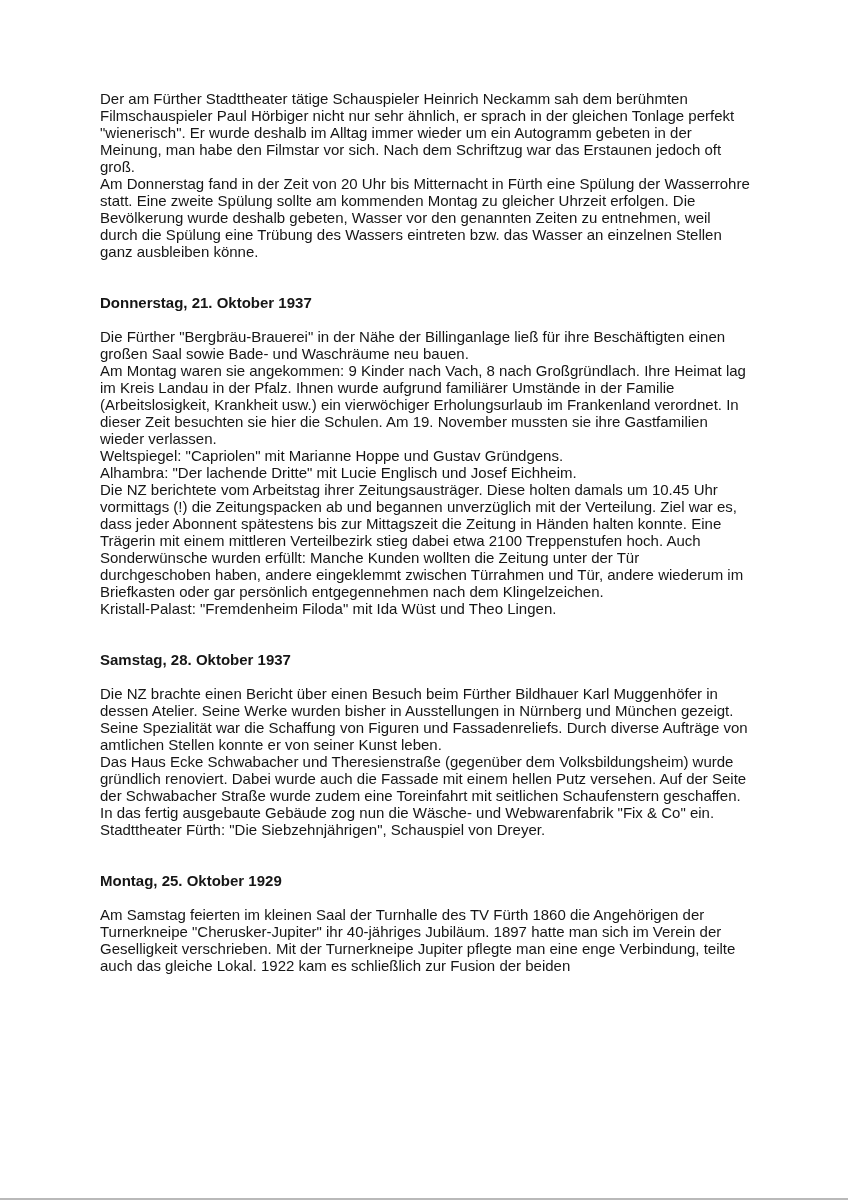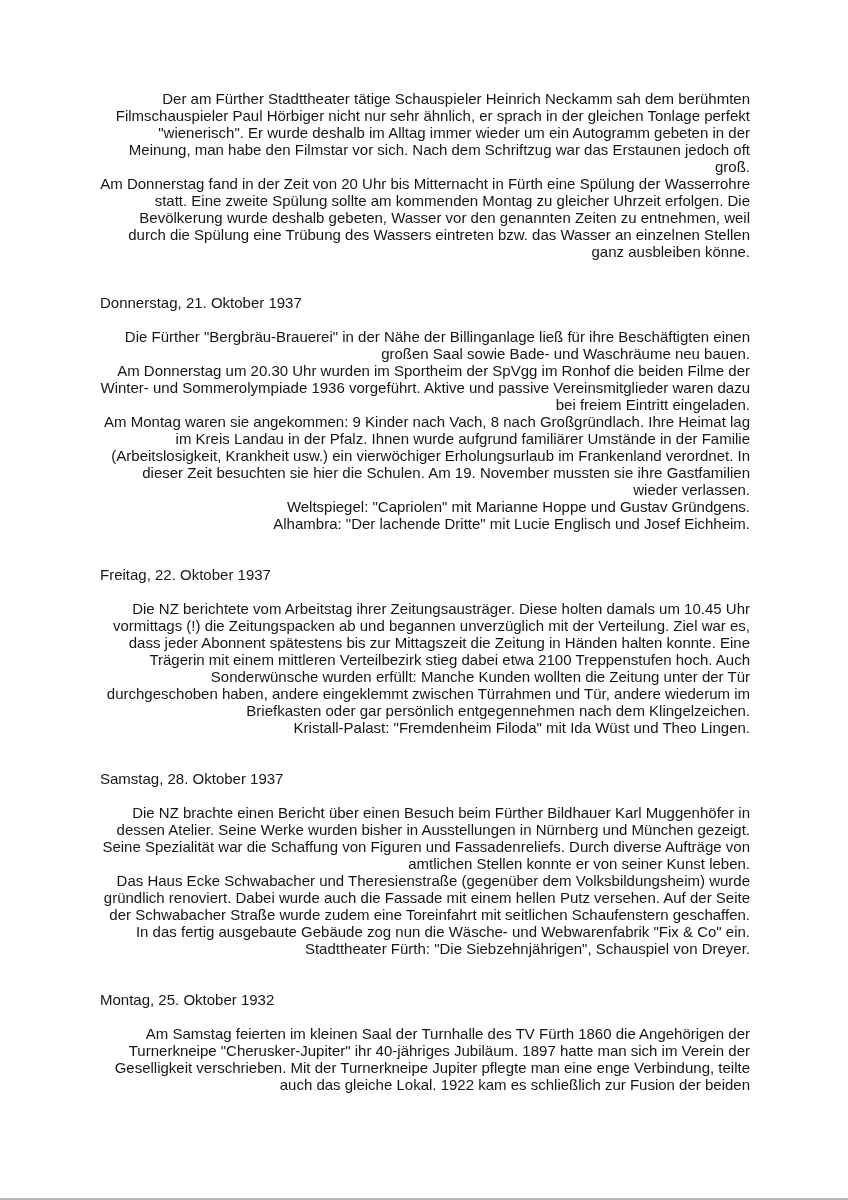--- a/index.html
+++ b/index.html
@@ -28,44 +28,42 @@
     position: absolute;
     left: 100px;
     top: 90px;
     width: 650px;
     font-size: 15px;
     line-height: 17px;
     letter-spacing: 0;
   }
   .para {
     margin: 0;
-    text-align: right;
+    text-align: left;
   }
   .heading {
-    font-weight: normal;
+    font-weight: bold;
     margin: 34px 0 17px 0;
   }
 </style>
 </head>
 <body>
 
 <div class="page">
   <div class="content">
       <div class="para">Der am Fürther Stadttheater tätige Schauspieler Heinrich Neckamm sah dem berühmten Filmschauspieler Paul Hörbiger nicht nur sehr ähnlich, er sprach in der gleichen Tonlage perfekt "wienerisch". Er wurde deshalb im Alltag immer wieder um ein Autogramm gebeten in der Meinung, man habe den Filmstar vor sich. Nach dem Schriftzug war das Erstaunen jedoch oft groß.</div>
       <div class="para">Am Donnerstag fand in der Zeit von 20 Uhr bis Mitternacht in Fürth eine Spülung der Wasserrohre statt. Eine zweite Spülung sollte am kommenden Montag zu gleicher Uhrzeit erfolgen. Die Bevölkerung wurde deshalb gebeten, Wasser vor den genannten Zeiten zu entnehmen, weil durch die Spülung eine Trübung des Wassers eintreten bzw. das Wasser an einzelnen Stellen ganz ausbleiben könne.</div>
       <div class="heading">Donnerstag, 21. Oktober 1937</div>
       <div class="para">Die Fürther "Bergbräu-Brauerei" in der Nähe der Billinganlage ließ für ihre Beschäftigten einen großen Saal sowie Bade- und Waschräume neu bauen.</div>
-      <div class="para">Am Donnerstag um 20.30 Uhr wurden im Sportheim der SpVgg im Ronhof die beiden Filme der Winter- und Sommerolympiade 1936 vorgeführt. Aktive und passive Vereinsmitglieder waren dazu bei freiem Eintritt eingeladen.</div>
       <div class="para">Am Montag waren sie angekommen: 9 Kinder nach Vach, 8 nach Großgründlach. Ihre Heimat lag im Kreis Landau in der Pfalz. Ihnen wurde aufgrund familiärer Umstände in der Familie (Arbeitslosigkeit, Krankheit usw.) ein vierwöchiger Erholungsurlaub im Frankenland verordnet. In dieser Zeit besuchten sie hier die Schulen. Am 19. November mussten sie ihre Gastfamilien wieder verlassen.</div>
       <div class="para">Weltspiegel: "Capriolen" mit Marianne Hoppe und Gustav Gründgens.</div>
       <div class="para">Alhambra: "Der lachende Dritte" mit Lucie Englisch und Josef Eichheim.</div>
-      <div class="heading">Freitag, 22. Oktober 1937</div>
       <div class="para">Die NZ berichtete vom Arbeitstag ihrer Zeitungsausträger. Diese holten damals um 10.45 Uhr vormittags (!) die Zeitungspacken ab und begannen unverzüglich mit der Verteilung. Ziel war es, dass jeder Abonnent spätestens bis zur Mittagszeit die Zeitung in Händen halten konnte. Eine Trägerin mit einem mittleren Verteilbezirk stieg dabei etwa 2100 Treppenstufen hoch. Auch Sonderwünsche wurden erfüllt: Manche Kunden wollten die Zeitung unter der Tür durchgeschoben haben, andere eingeklemmt zwischen Türrahmen und Tür, andere wiederum im Briefkasten oder gar persönlich entgegennehmen nach dem Klingelzeichen.</div>
       <div class="para">Kristall-Palast: "Fremdenheim Filoda" mit Ida Wüst und Theo Lingen.</div>
       <div class="heading">Samstag, 28. Oktober 1937</div>
       <div class="para">Die NZ brachte einen Bericht über einen Besuch beim Fürther Bildhauer Karl Muggenhöfer in dessen Atelier. Seine Werke wurden bisher in Ausstellungen in Nürnberg und München gezeigt. Seine Spezialität war die Schaffung von Figuren und Fassadenreliefs. Durch diverse Aufträge von amtlichen Stellen konnte er von seiner Kunst leben.</div>
       <div class="para">Das Haus Ecke Schwabacher und Theresienstraße (gegenüber dem Volksbildungsheim) wurde gründlich renoviert. Dabei wurde auch die Fassade mit einem hellen Putz versehen. Auf der Seite der Schwabacher Straße wurde zudem eine Toreinfahrt mit seitlichen Schaufenstern geschaffen. In das fertig ausgebaute Gebäude zog nun die Wäsche- und Webwarenfabrik "Fix &amp; Co" ein.</div>
       <div class="para">Stadttheater Fürth: "Die Siebzehnjährigen", Schauspiel von Dreyer.</div>
-      <div class="heading">Montag, 25. Oktober 1932</div>
+      <div class="heading">Montag, 25. Oktober 1929</div>
       <div class="para">Am Samstag feierten im kleinen Saal der Turnhalle des TV Fürth 1860 die Angehörigen der Turnerkneipe "Cherusker-Jupiter" ihr 40-jähriges Jubiläum. 1897 hatte man sich im Verein der Geselligkeit verschrieben. Mit der Turnerkneipe Jupiter pflegte man eine enge Verbindung, teilte auch das gleiche Lokal. 1922 kam es schließlich zur Fusion der beiden</div>
     </div>
   <div class="page-edge"></div>
 </div>
 
 </body></html>

